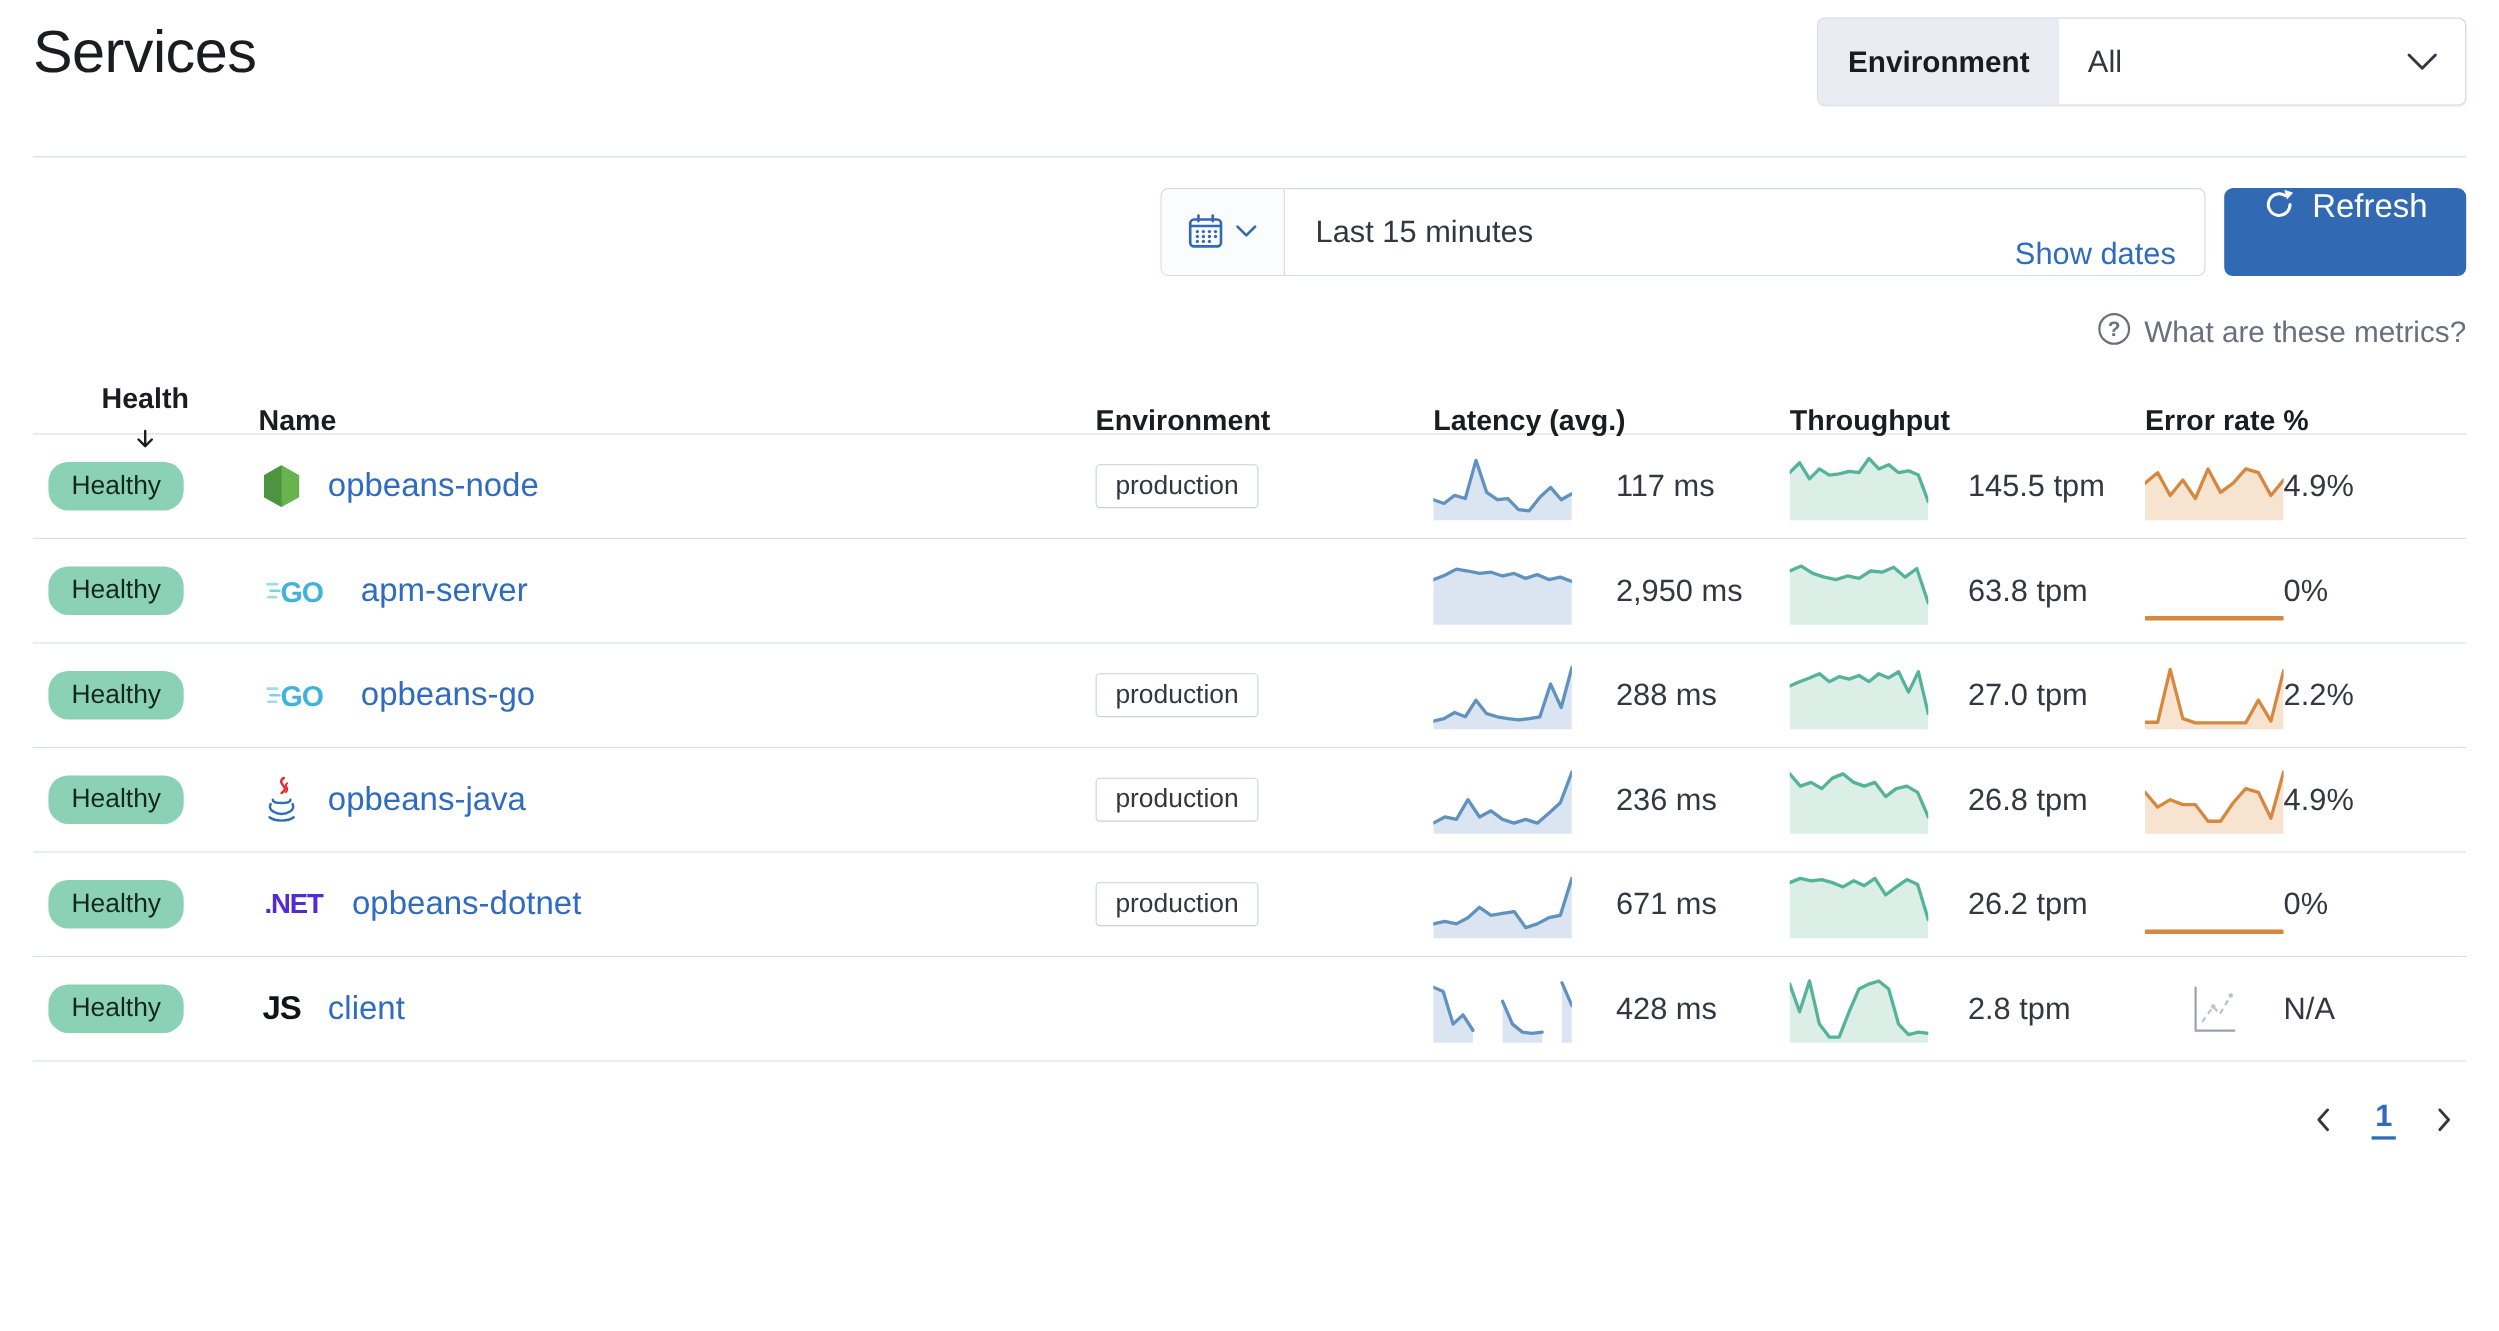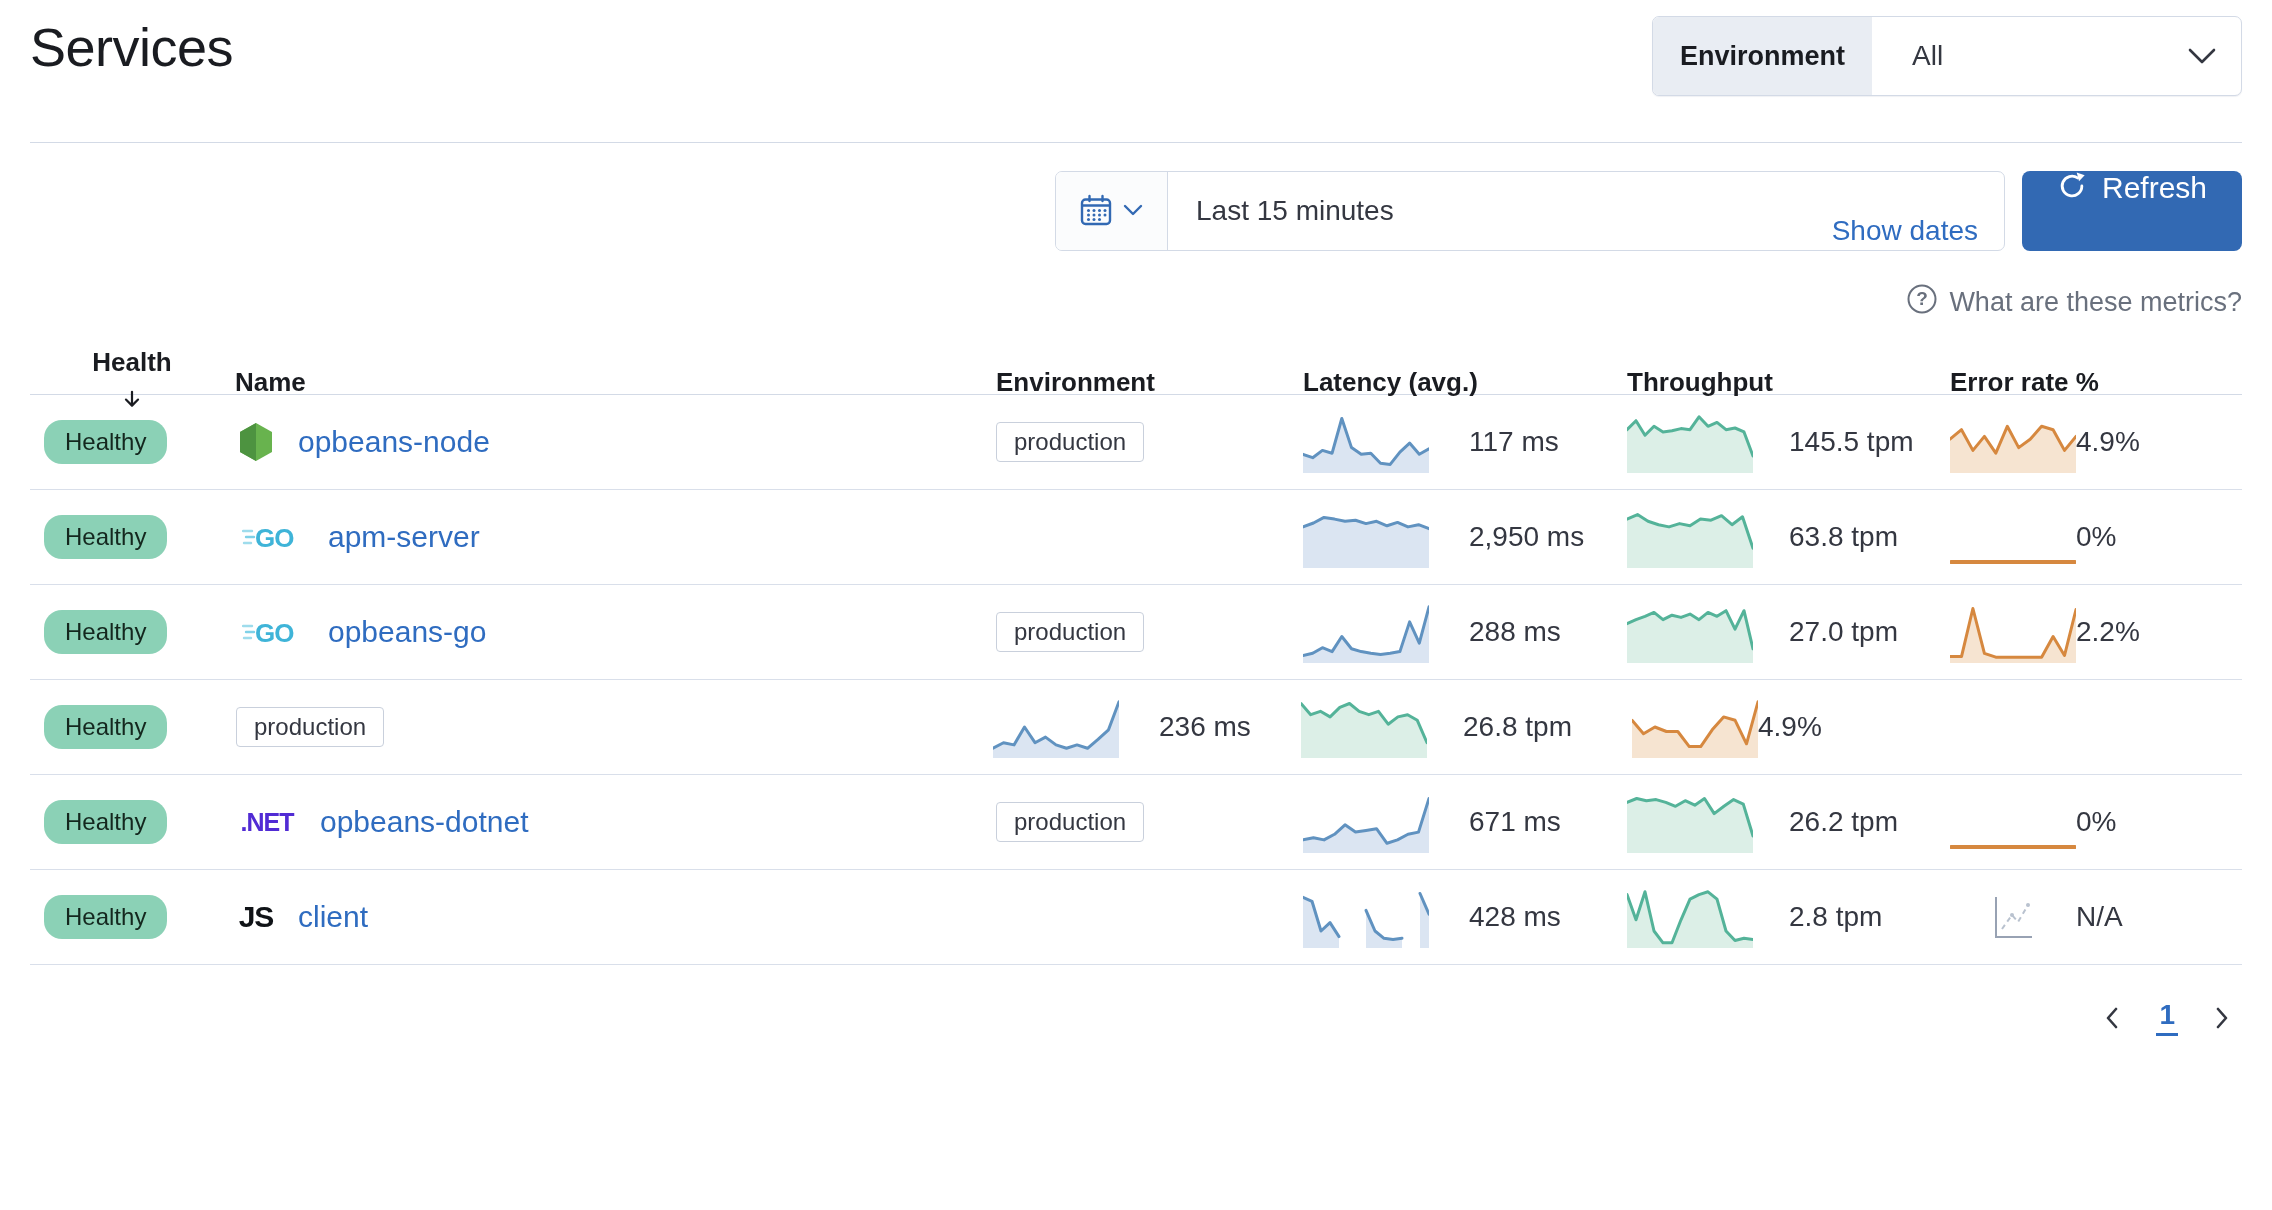--- a/index.html
+++ b/index.html
@@ -8,21 +8,21 @@
   .page { width:2272px; height:1210px; padding:0 30px; }
 
   
   .topbar { display:flex; justify-content:space-between; align-items:flex-start; padding-top:16px; height:96px; }
   .page-title { font-size:54px; font-weight:500; color:#1a1c21; letter-spacing:-0.5px; }
   .env-select { display:flex; align-items:stretch; width:590px; height:80px;
     border:1px solid #d3dae6; border-radius:7px; overflow:hidden; background:#fff; cursor:pointer;
     box-shadow:0 1px 1px rgba(152,162,179,0.15); }
   .env-label { background:#e9edf3; display:flex; align-items:center; padding:0 27px;
     font-size:27px; font-weight:bold; color:#1a1c21; }
-  .env-value { flex:1; display:flex; align-items:center; padding:0 40px; font-size:28px; color:#343741; }
+  .env-value { flex:1; display:flex; align-items:center; padding:0 26px; font-size:28px; color:#343741; }
   .env-chevron { display:flex; align-items:center; padding-right:24px; }
 
   .title-divider { border:none; border-bottom:1px solid #d3dae6; margin-top:46px; }
 
   
   .searchbar { margin-top:52px; height:72px; border:1px solid #d3dae6; border-radius:7px;
     background:#fbfcfd; display:flex; align-items:center; padding:0 22px; gap:18px; }
   .searchbar input { flex:1; border:none; outline:none; background:transparent; font-size:28px;
     color:#343741; font-family:inherit; }
   .searchbar input::placeholder { color:#69707d; opacity:1; }
@@ -267,20 +267,32 @@
           <div class="c6 metric-cell">
             <svg width="126" height="64" viewBox="0 0 126 64">
               <path d="M0,63 L0.0,56.6 L11.5,56.6 L22.9,8.5 L34.4,53.3 L45.8,57.2 L57.3,57.2 L68.7,57.2 L80.2,57.2 L91.6,57.2 L103.1,36.5 L114.5,55.5 L126.0,9.6 L126.0,63 Z" fill="#f6e4d1" stroke="none"></path>
               <path d="M0.0,56.6 L11.5,56.6 L22.9,8.5 L34.4,53.3 L45.8,57.2 L57.3,57.2 L68.7,57.2 L80.2,57.2 L91.6,57.2 L103.1,36.5 L114.5,55.5 L126.0,9.6" fill="none" stroke="#d6883f" stroke-width="3" stroke-linecap="round" stroke-linejoin="round"></path>
             </svg>
             <span class="metric-val gap-err">2.2%</span>
           </div>
         </div>
         <div class="grid row">
           <div class="c1"><span class="badge-health">Healthy</span></div>
+          <div class="c2 cell-name">
+            <span class="agent-slot">
+              <svg width="32" height="42" viewBox="0 0 32 42">
+                <path d="M18 1 c-8 6 7 8 -2 14" fill="none" stroke="#e52a30" stroke-width="2.2" stroke-linecap="round"></path>
+                <path d="M21 6 c-4 3 3 4 -1 8" fill="none" stroke="#e52a30" stroke-width="1.7" stroke-linecap="round"></path>
+                <path d="M8 21 c0 4 16 4 16 0" fill="none" stroke="#2e6db4" stroke-width="2.2" stroke-linecap="round"></path>
+                <path d="M6 25 c-3 6 6 9 10 9 s13 -3 10 -9" fill="none" stroke="#2e6db4" stroke-width="2.2" stroke-linecap="round"></path>
+                <path d="M5 37 c5 4 17 4 22 0" fill="none" stroke="#2e6db4" stroke-width="2.2" stroke-linecap="round"></path>
+              </svg>
+            </span>
+            <a class="svc-link">opbeans-java</a>
+          </div>
           <div class="c3"><span class="env-badge">production</span></div>
           <div class="c4 metric-cell">
             <svg width="126" height="64" viewBox="0 0 126 64">
               <path d="M0,63 L0.0,53.3 L10.5,47.7 L21.0,49.9 L31.5,32.0 L42.0,47.7 L52.5,42.1 L63.0,49.9 L73.5,53.3 L84.0,49.9 L94.5,53.3 L105.0,44.3 L115.5,34.8 L126.0,6.8 L126.0,63 Z" fill="#dbe5f2" stroke="none"></path>
               <path d="M0.0,53.3 L10.5,47.7 L21.0,49.9 L31.5,32.0 L42.0,47.7 L52.5,42.1 L63.0,49.9 L73.5,53.3 L84.0,49.9 L94.5,53.3 L105.0,44.3 L115.5,34.8 L126.0,6.8" fill="none" stroke="#6092c0" stroke-width="3" stroke-linecap="round" stroke-linejoin="round"></path>
             </svg>
             <span class="metric-val gap-lat">236 ms</span>
           </div>
           <div class="c5 metric-cell">
             <svg width="126" height="64" viewBox="0 0 126 64">

